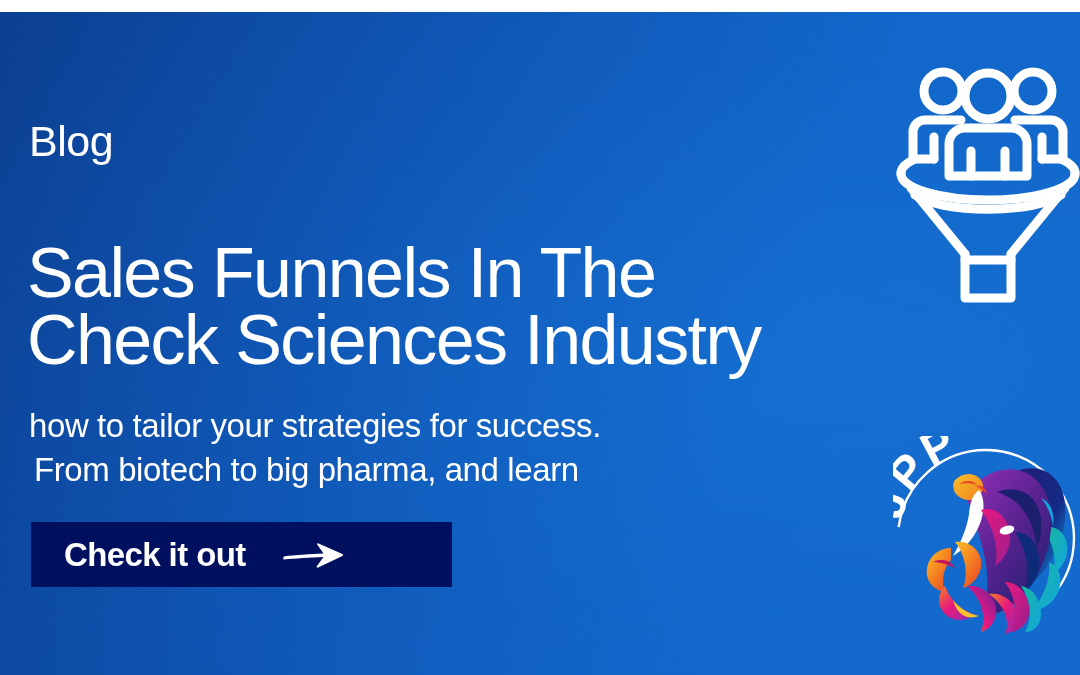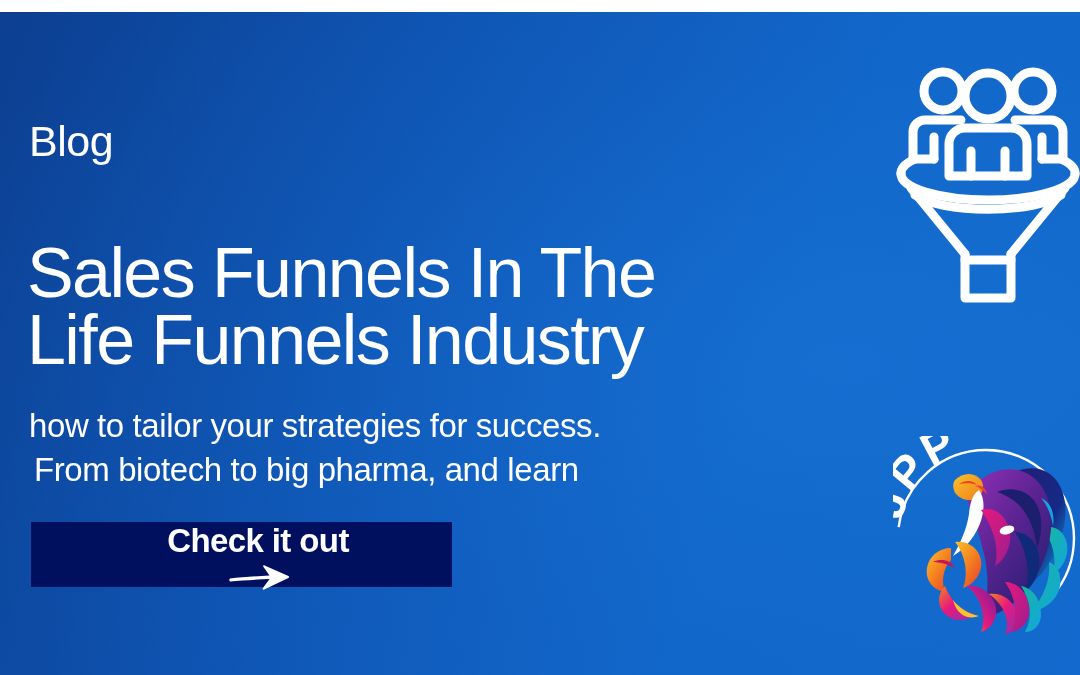--- a/index.html
+++ b/index.html
@@ -81,21 +81,20 @@
     left: 31px;
     top: 510px;
     width: 421px;
     height: 65px;
     background: #000f5e;
     border: 0;
     display: flex;
     align-items: center;
     cursor: pointer;
     padding: 0;
-    flex-direction: column;
   }
   .cta-label {
     color: #ffffff;
     font-size: 33px;
     font-weight: 700;
     letter-spacing: -0.6px;
     margin-left: 33px;
     white-space: nowrap;
   }
   .cta-arrow {
@@ -126,21 +125,21 @@
 <body>
 
 <div id="banner">
 
   <div class="content">
 
     <div class="eyebrow">Blog</div>
 
     <h1 class="headline">
       <span class="line">Sales Funnels In The</span>
-      <span class="line">Life Funnels Industry</span>
+      <span class="line">Check Sciences Industry</span>
     </h1>
 
     <div class="subtitle">
       <span class="line">how to tailor your strategies for success.</span>
       <span class="line">From biotech to big pharma, and learn</span>
     </div>
 
     <button class="cta">
       <span class="cta-label">Check it out</span>
       <span class="cta-arrow">

